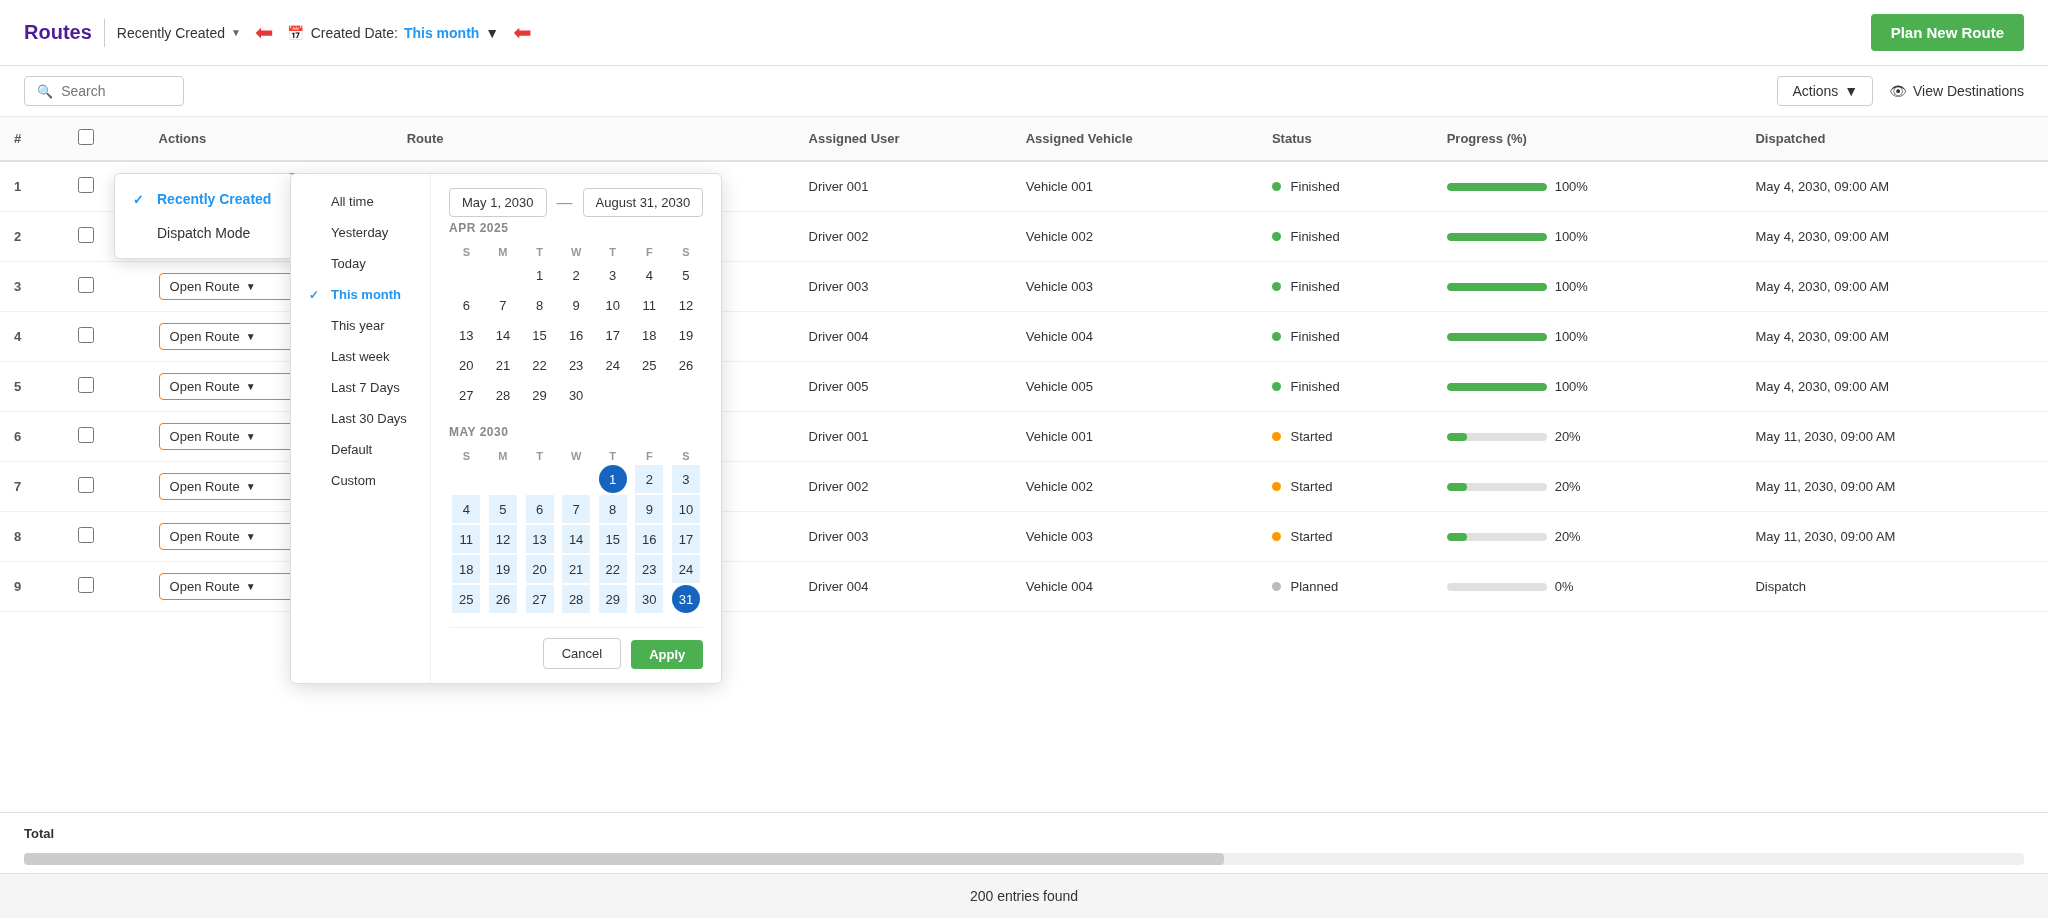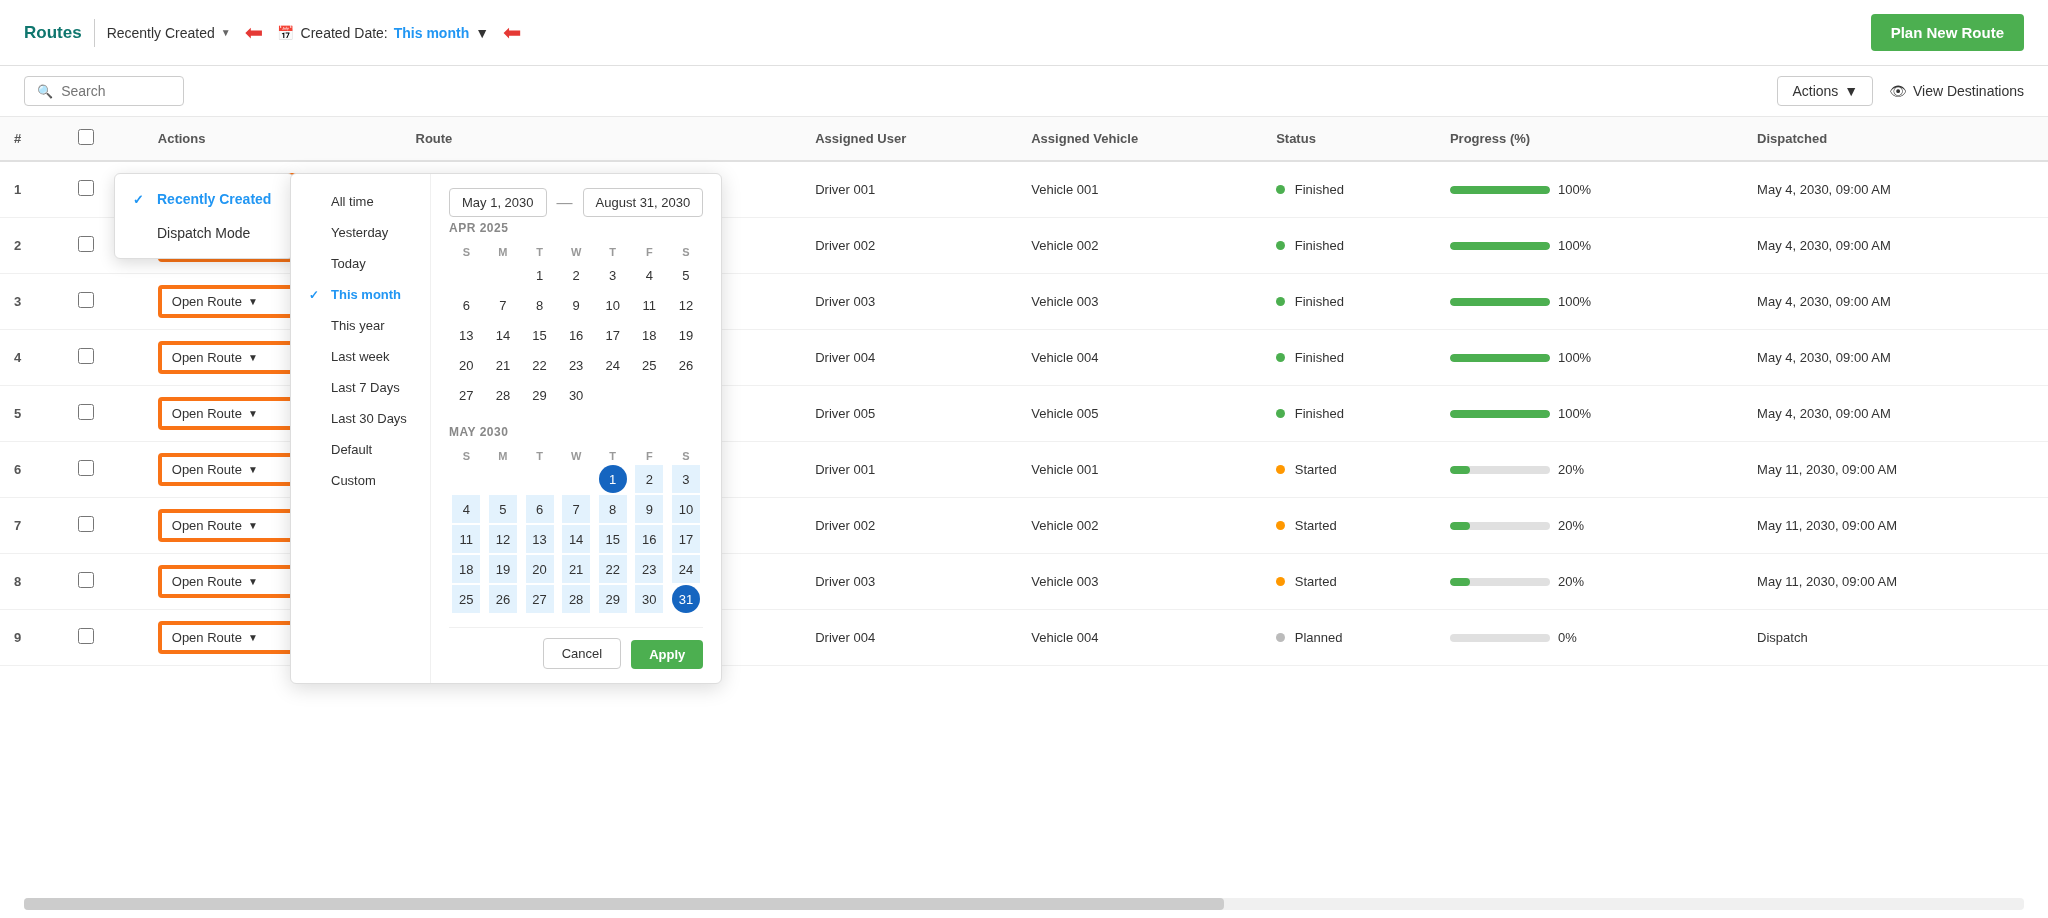--- a/index.html
+++ b/index.html
@@ -3,21 +3,21 @@
   <meta charset="utf-8">
   <style>
     * { box-sizing: border-box; margin: 0; padding: 0; }
     body { font-family: -apple-system, BlinkMacSystemFont, 'Segoe UI', sans-serif; background: #f5f5f5; font-size: 14px; color: #333; }
 
     .page-wrapper { background: #fff; min-height: 918px; display: flex; flex-direction: column; }
 
     
     .top-bar { display: flex; align-items: center; justify-content: space-between; padding: 14px 24px; background: #fff; border-bottom: 1px solid #e0e0e0; }
     .top-bar-left { display: flex; align-items: center; gap: 12px; }
-    .page-title { font-size: 17px; font-weight: 600; color: #0f766e; }
+    .page-title { font-size: 20px; font-weight: 600; color: #4c1d95; }
     .divider-v { width: 1px; height: 28px; background: #ccc; }
     .sort-dropdown { display: flex; align-items: center; gap: 6px; cursor: pointer; font-size: 14px; color: #333; font-weight: 500; position: relative; }
     .sort-dropdown .arrow-icon { font-size: 10px; color: #666; }
 
     .date-filter { display: flex; align-items: center; gap: 6px; cursor: pointer; font-size: 14px; color: #333; }
     .date-filter .calendar-icon { color: #666; font-size: 14px; }
     .date-filter .filter-label { color: #333; text-align: center; }
     .date-filter .filter-value { color: #2196f3; font-weight: 600; }
 
     .plan-route-btn { background: #4caf50; color: #fff; border: none; border-radius: 4px; padding: 10px 20px; font-size: 15px; font-weight: 600; cursor: pointer; white-space: nowrap; }
@@ -34,21 +34,21 @@
 
     
     .table-container { flex: 1; overflow: auto; position: relative; }
     table { width: 100%; border-collapse: collapse; }
     thead tr { background: #fafafa; border-bottom: 2px solid #e0e0e0; }
     th { padding: 12px 14px; text-align: left; font-size: 13px; color: #555; font-weight: 600; white-space: nowrap; border-bottom: 1px solid #ddd; }
     td { padding: 11px 14px; font-size: 13px; border-bottom: 1px solid #f0f0f0; vertical-align: middle; white-space: nowrap; }
     .row-num { color: #555; font-weight: 600; }
     .checkbox { width: 16px; height: 16px; cursor: pointer; }
 
-    .route-btn { display: flex; align-items: center; gap: 6px; border: 4px solid #f97316; border-radius: 4px; padding: 5px 10px; cursor: pointer; font-size: 13px; background: #fff; }
+    .route-btn { display: flex; align-items: center; gap: 6px; border: 1px solid #f97316; border-radius: 4px; padding: 5px 10px; cursor: pointer; font-size: 13px; background: #fff; }
     .route-btn .chevron { font-size: 10px; }
 
     .status-dot { width: 9px; height: 9px; border-radius: 50%; display: inline-block; margin-right: 6px; }
 
     .progress-bar-wrap { display: flex; align-items: center; gap: 8px; }
     .progress-bar-bg { width: 100px; height: 8px; background: #e0e0e0; border-radius: 4px; overflow: hidden; }
     .progress-bar-fill { height: 100%; border-radius: 4px; background: #4caf50; }
     .progress-pct { font-size: 13px; color: #333; font-weight: 500; }
 
     
@@ -552,18 +552,24 @@
         <div class="calendar-footer">
           <button class="cal-cancel-btn">Cancel</button>
           <button class="cal-apply-btn">Apply</button>
         </div>
       </div>
     </div>
 
   </div>
 
   <div style="display:flex; flex-direction:column;">
+    <div class="table-footer">
+      <span class="footer-total">Total</span>
+    </div>
     <div style="height:12px; background:#f0f0f0; margin:0 24px 8px; border-radius:4px;">
       <div style="width:60%; height:100%; background:#ccc; border-radius:4px;"></div>
     </div>
+    <div class="entries-found">
+      <span>200 entries found</span>
+    </div>
   </div>
 
 </div>
 
 </body></html>

